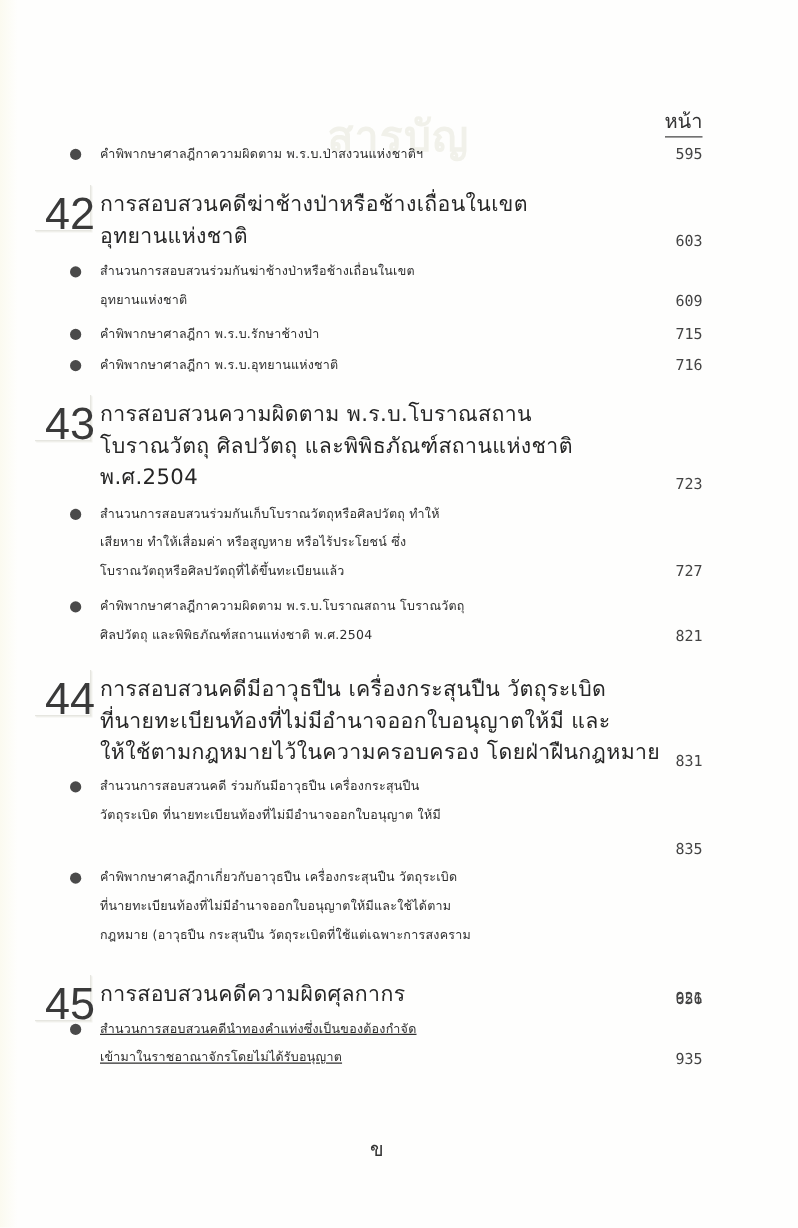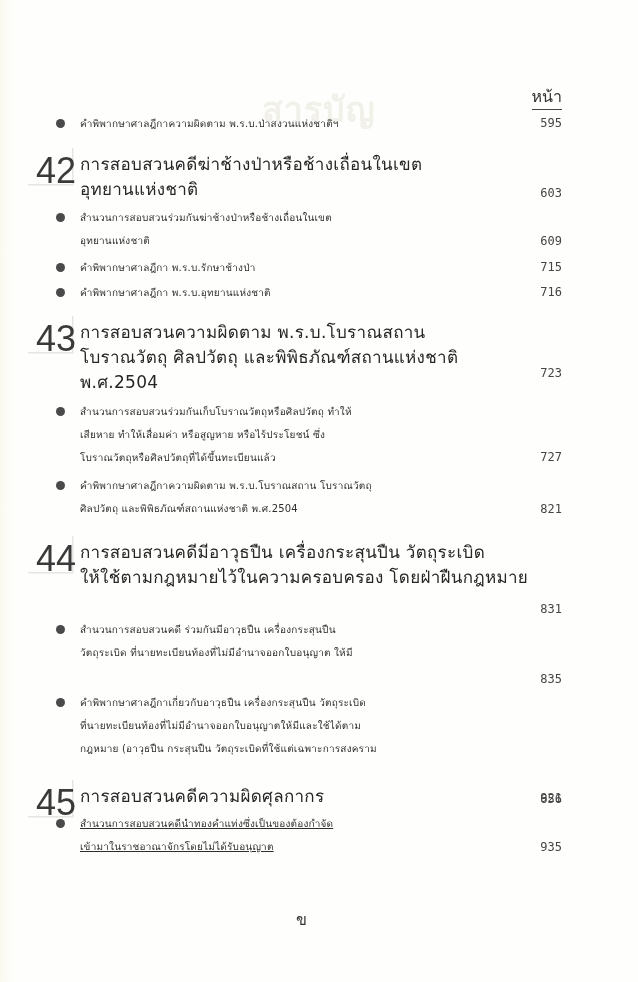--- a/index.html
+++ b/index.html
@@ -157,21 +157,21 @@
   </div>
 
   <div class="entry chapter" style="top:318px;">
     <div class="num-box" style="top:-2px;"></div>
     <span class="num" style="top:0;">43</span>
     <div class="title-lines" style="top:2px;">
       <div>การสอบสวนความผิดตาม พ.ร.บ.โบราณสถาน</div>
       <div>โบราณวัตถุ ศิลปวัตถุ และพิพิธภัณฑ์สถานแห่งชาติ</div>
       <div>พ.ศ.2504</div>
     </div>
-    <span class="page-num" style="top:48px;">723</span>
+    <span class="page-num" style="top:62px;">723</span>
   </div>
 
   <div class="entry bullet-entry" style="top:400px;">
     <span class="dot" style="top:7px;"></span>
     <div class="lines" style="top:0;">
       <div>สำนวนการสอบสวนร่วมกันเก็บโบราณวัตถุหรือศิลปวัตถุ ทำให้</div>
       <div>เสียหาย ทำให้เสื่อมค่า หรือสูญหาย หรือไร้ประโยชน์ ซึ่ง</div>
       <div>โบราณวัตถุหรือศิลปวัตถุที่ได้ขึ้นทะเบียนแล้ว</div>
     </div>
     <span class="page-num" style="top:50px;">727</span>
@@ -184,20 +184,21 @@
       <div>ศิลปวัตถุ และพิพิธภัณฑ์สถานแห่งชาติ พ.ศ.2504</div>
     </div>
     <span class="page-num" style="top:28px;">821</span>
   </div>
 
   <div class="entry chapter" style="top:538px;">
     <div class="num-box" style="top:-2px;"></div>
     <span class="num" style="top:0;">44</span>
     <div class="title-lines" style="top:2px;">
       <div>การสอบสวนคดีมีอาวุธปืน เครื่องกระสุนปืน วัตถุระเบิด</div>
+      <div>ที่นายทะเบียนท้องที่ไม่มีอำนาจออกใบอนุญาตให้มี และ</div>
       <div>ให้ใช้ตามกฎหมายไว้ในความครอบครอง โดยฝ่าฝืนกฎหมาย</div>
     </div>
     <span class="page-num" style="top:64px;">831</span>
   </div>
 
   <div class="entry bullet-entry" style="top:618px;">
     <span class="dot" style="top:7px;"></span>
     <div class="lines" style="top:0;">
       <div>สำนวนการสอบสวนคดี ร่วมกันมีอาวุธปืน เครื่องกระสุนปืน</div>
       <div>วัตถุระเบิด ที่นายทะเบียนท้องที่ไม่มีอำนาจออกใบอนุญาต ให้มี</div>

